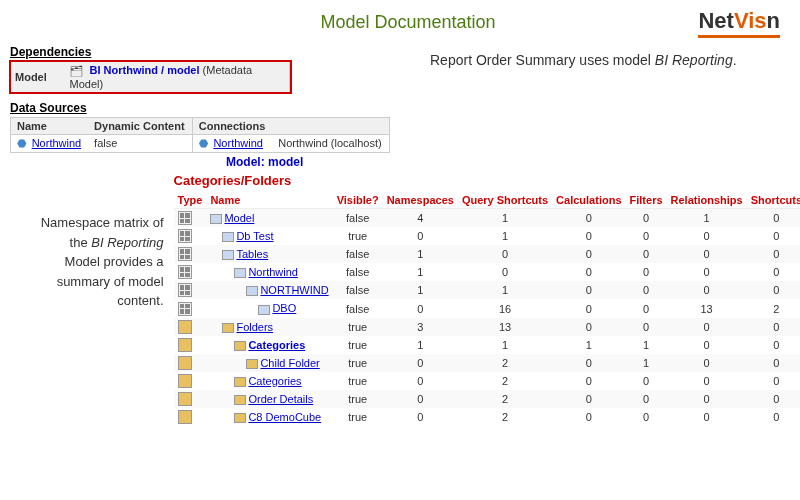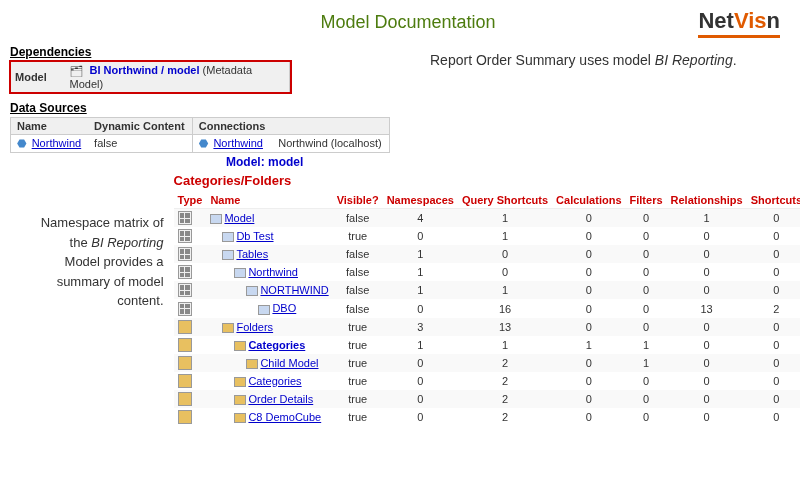--- a/index.html
+++ b/index.html
@@ -400,21 +400,21 @@
               <td>true</td>
               <td>1</td>
               <td>1</td>
               <td>1</td>
               <td>1</td>
               <td>0</td>
               <td>0</td>
             </tr>
             <tr>
               <td><div style="width: 14px; height: 14px; border: 1px solid rgb(153, 153, 153); background: rgb(232, 192, 96); display: inline-block; vertical-align: middle;"></div></td>
-              <td style="padding-left: 40px;"><span style="display: inline-block; width: 12px; height: 10px; background: rgb(232, 192, 96); border: 1px solid rgb(153, 153, 153); vertical-align: middle; margin-right: 2px;"></span><span style="color: rgb(0, 0, 204); text-decoration: underline; cursor: pointer;">Child Model</span></td>
+              <td style="padding-left: 40px;"><span style="display: inline-block; width: 12px; height: 10px; background: rgb(232, 192, 96); border: 1px solid rgb(153, 153, 153); vertical-align: middle; margin-right: 2px;"></span><span style="color: rgb(0, 0, 204); text-decoration: underline; cursor: pointer;">Child Folder</span></td>
               <td>true</td>
               <td>0</td>
               <td>2</td>
               <td>0</td>
               <td>1</td>
               <td>0</td>
               <td>0</td>
             </tr>
             <tr>
               <td><div style="width: 14px; height: 14px; border: 1px solid rgb(153, 153, 153); background: rgb(232, 192, 96); display: inline-block; vertical-align: middle;"></div></td>

